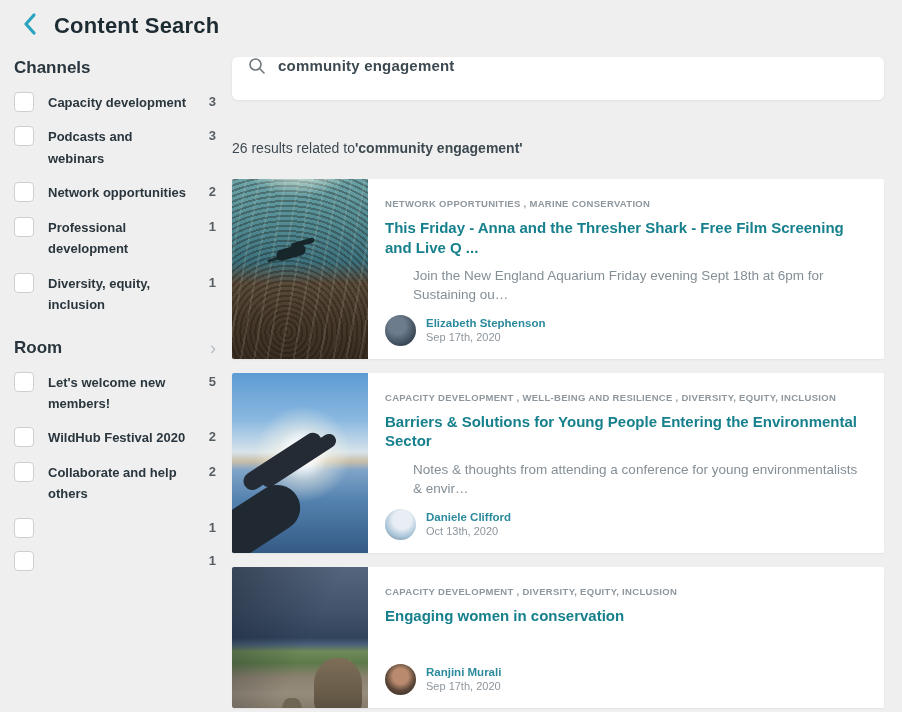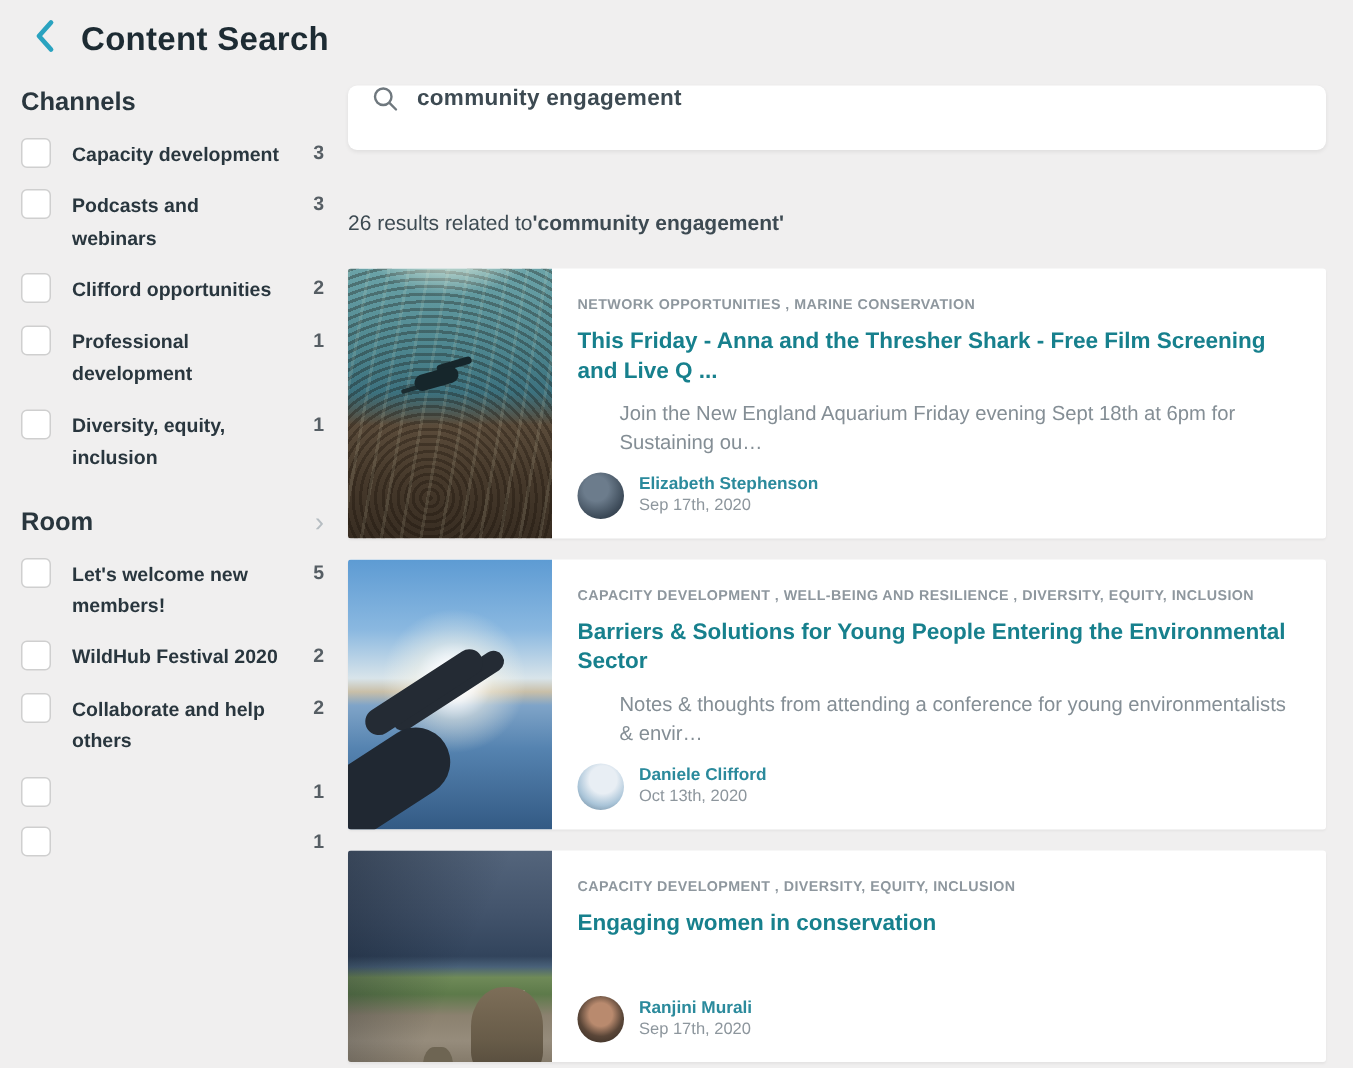--- a/index.html
+++ b/index.html
@@ -98,21 +98,21 @@
     <span class="filter-label">Capacity development</span>
     <span class="filter-count">3</span>
   </div>
   <div class="filter-row">
     <span class="checkbox"></span>
     <span class="filter-label">Podcasts and webinars</span>
     <span class="filter-count">3</span>
   </div>
   <div class="filter-row">
     <span class="checkbox"></span>
-    <span class="filter-label">Clifford opportunities</span>
+    <span class="filter-label">Network opportunities</span>
     <span class="filter-count">2</span>
   </div>
   <div class="filter-row">
     <span class="checkbox"></span>
     <span class="filter-label">Professional development</span>
     <span class="filter-count">1</span>
   </div>
   <div class="filter-row">
     <span class="checkbox"></span>
     <span class="filter-label">Diversity, equity, inclusion</span>

